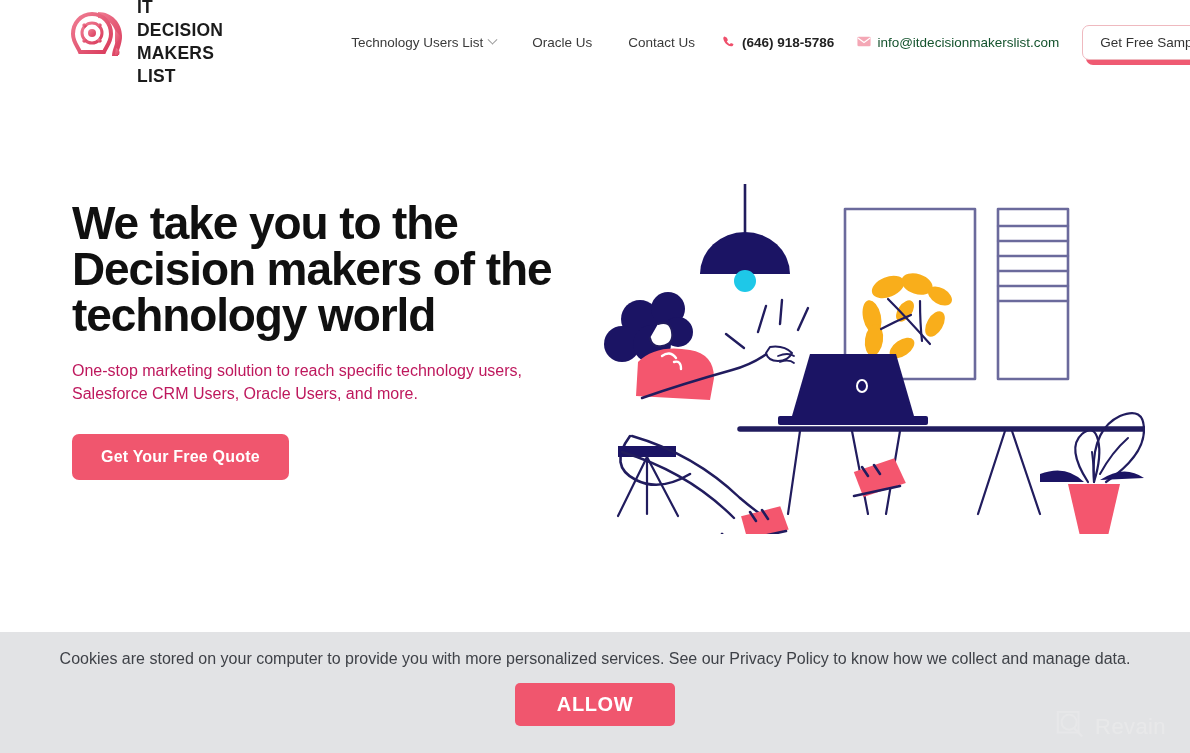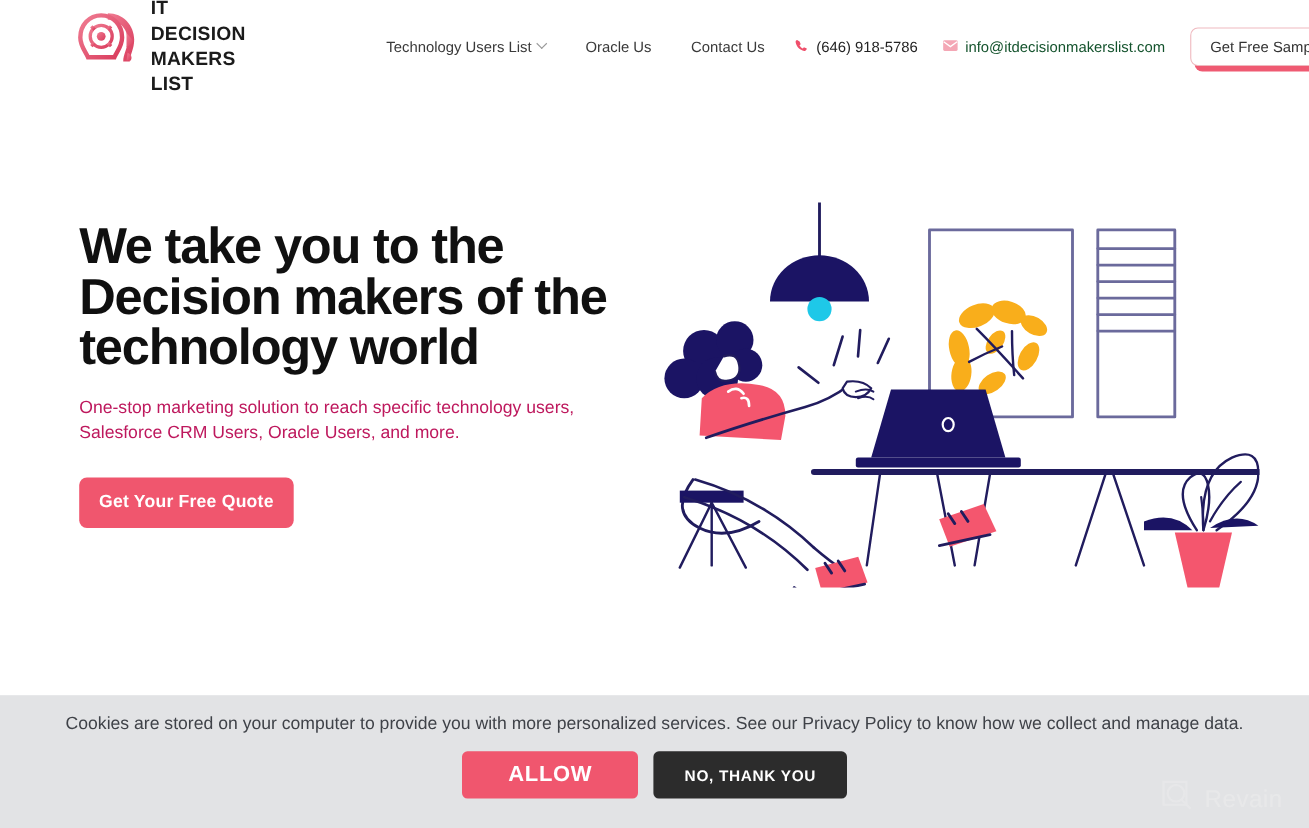--- a/index.html
+++ b/index.html
@@ -47,21 +47,21 @@
   }
   .chev {
     display: inline-block;
     width: 7px; height: 7px;
     border-right: 1.4px solid #9a9a9a;
     border-bottom: 1.4px solid #9a9a9a;
     transform: rotate(45deg) translate(-2px,-2px);
   }
   .contact-item {
     font-size: 13.5px;
-    font-weight: normal;
+    font-weight: bold;
     color: #232323;
     display: flex; align-items: center; gap: 6px;
     padding: 6px 9px;
     white-space: nowrap;
     cursor: pointer;
   }
   .contact-item.email { font-weight: normal; color: #14532d; padding-left: 14px; }
   .ic { width: 14px; height: 14px; flex: 0 0 auto; display:inline-block; }
 
   .samples-btn {
@@ -99,21 +99,21 @@
   .quote-btn {
     margin-top: 29px;
     display: inline-block;
     background: #f0566e;
     color: #ffffff;
     font-size: 16px;
     font-weight: bold;
     letter-spacing: .2px;
     border: none;
     border-radius: 7px;
-    padding: 14px 18px;
+    padding: 14px 29px;
     cursor: pointer;
     font-family: "Liberation Sans", sans-serif;
   }
 
   .hero-art {
     position: absolute; left: 600px; top: 100px;
     width: 545px; height: 350px;
   }
 
   
@@ -357,21 +357,20 @@
           <path d="M500 296 q24 -16 44 -2 l-44 2 z" fill="#1b1464" stroke="none"></path>
         </g>
       </svg>
     </div>
   </div>
 
   <div class="cookie">
     <div class="cookie-text">Cookies are stored on your computer to provide you with more personalized services. See our Privacy Policy to know how we collect and manage data.</div>
     <div class="cookie-btns">
       <button class="btn-allow">ALLOW</button>
-      <button class="btn-deny">NO, THANK YOU</button>
     </div>
   </div>
 
   <div class="watermark">
     <span>
       <svg viewBox="0 0 34 34" width="32" height="32">
         <path d="M3 3 h22 v22 h-22 z" fill="none" stroke="#f0f0f0" stroke-width="2"></path>
         <circle cx="15" cy="14" r="8" fill="none" stroke="#f0f0f0" stroke-width="2"></circle>
         <line x1="20" y1="20" x2="29" y2="29" stroke="#f0f0f0" stroke-width="2"></line>
       </svg>

